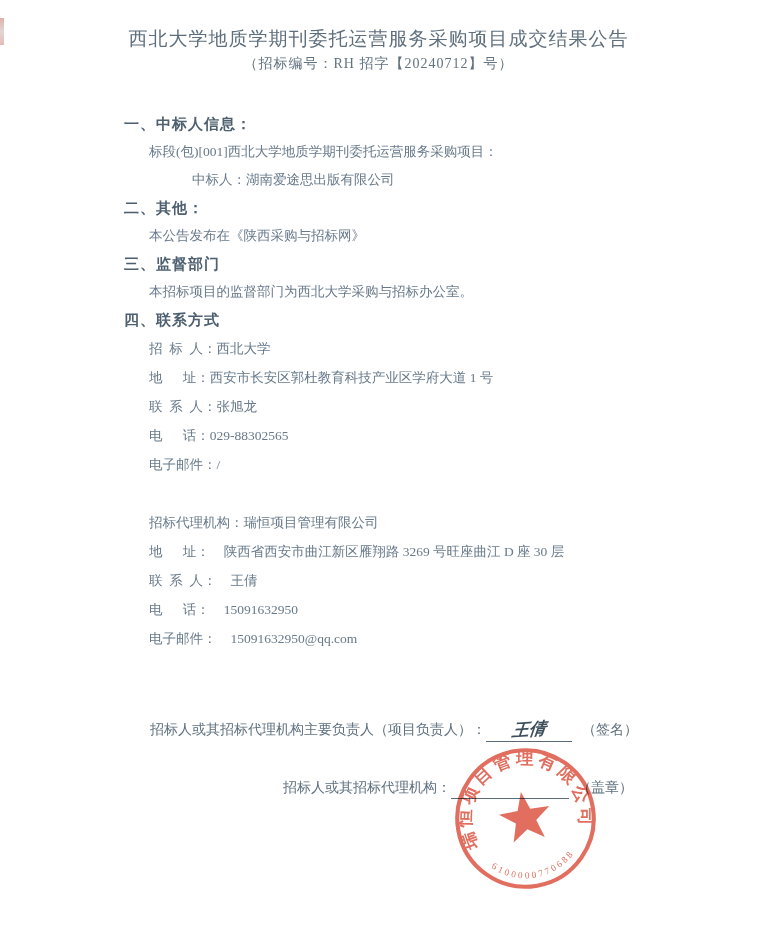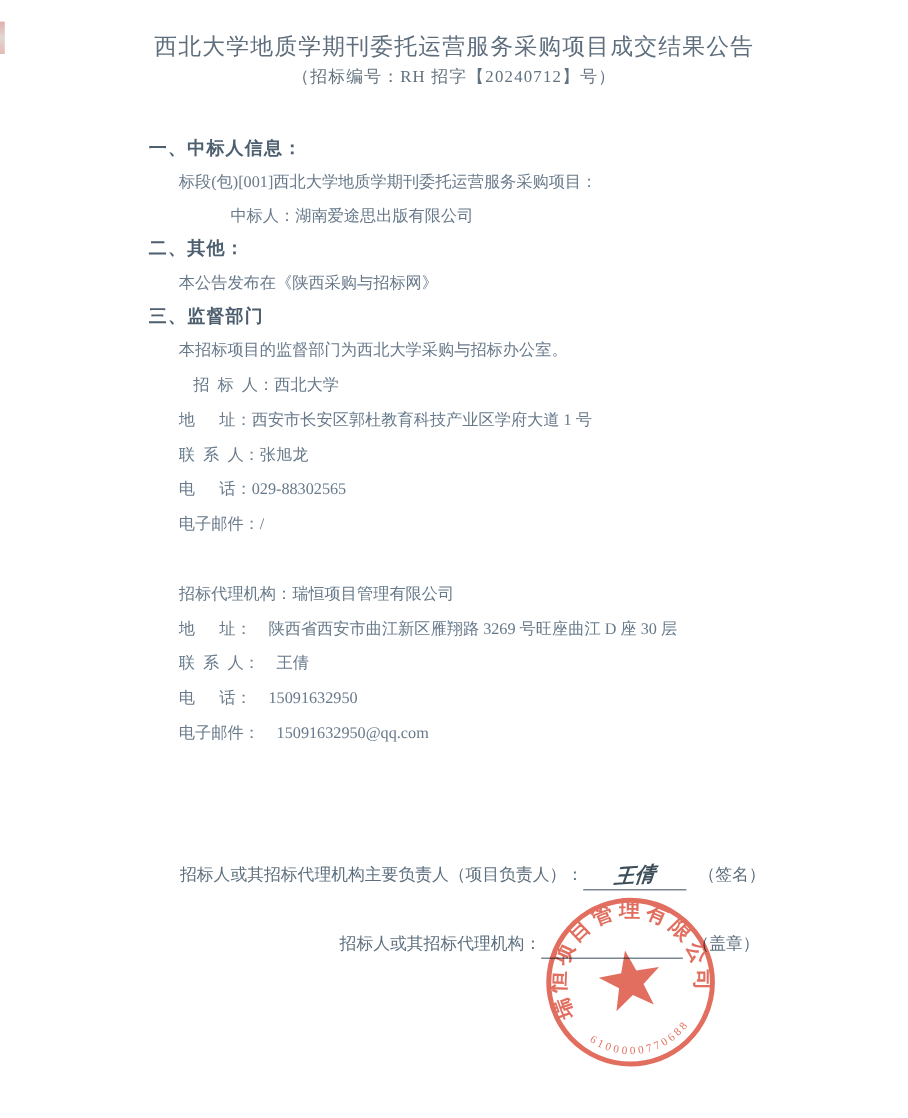--- a/index.html
+++ b/index.html
@@ -35,21 +35,21 @@
     font-size:13.5px;
   }
   .sec-heading{
     font-size:15px;font-weight:bold;color:#4e6070;
     height:20px;line-height:20px;letter-spacing:1px;
   }
   .para{
     margin-left:25px;height:20px;line-height:20px;color:#68798a;
     white-space:pre;
   }
-  .mt8{margin-top:8px;} .mt12{margin-top:12px;margin-left:12px;}
+  .mt8{margin-top:8px;} .mt12{margin-top:12px;}
   .winner-line{
     margin-left:68px;height:20px;line-height:20px;display:flex;white-space:pre;
   }
   .winner-left{width:248px;}
   .rows{margin-left:25px;}
   .row{height:20px;line-height:20px;margin-top:9px;white-space:pre;display:flex;}
   .row .label{white-space:pre;}
   .agency-block{margin-top:38px;}
   .agency-block .row.gapped .value{padding-left:14px;}
   .footer-line1{
@@ -95,20 +95,21 @@
     <div class="winner-line mt8">
       <span class="winner-left"><span>中标人：</span><span>湖南爱途思出版有限公司</span></span>
     </div>
 
     <div class="sec-heading mt8">二、其他：</div>
     <div class="para mt8">本公告发布在《陕西采购与招标网》</div>
 
     <div class="sec-heading mt8">三、监督部门</div>
     <div class="para mt8">本招标项目的监督部门为西北大学采购与招标办公室。</div>
 
+    <div class="sec-heading mt8">四、联系方式</div>
 
     <div class="rows">
       <div class="row mt12"><span class="label">招  标  人：</span><span class="value">西北大学</span></div>
       <div class="row"><span class="label">地      址：</span><span class="value">西安市长安区郭杜教育科技产业区学府大道 1 号</span></div>
       <div class="row"><span class="label">联  系  人：</span><span class="value">张旭龙</span></div>
       <div class="row"><span class="label">电      话：</span><span class="value">029-88302565</span></div>
       <div class="row"><span class="label">电子邮件：</span><span class="value">/</span></div>
     </div>
 
     <div class="rows agency-block">

